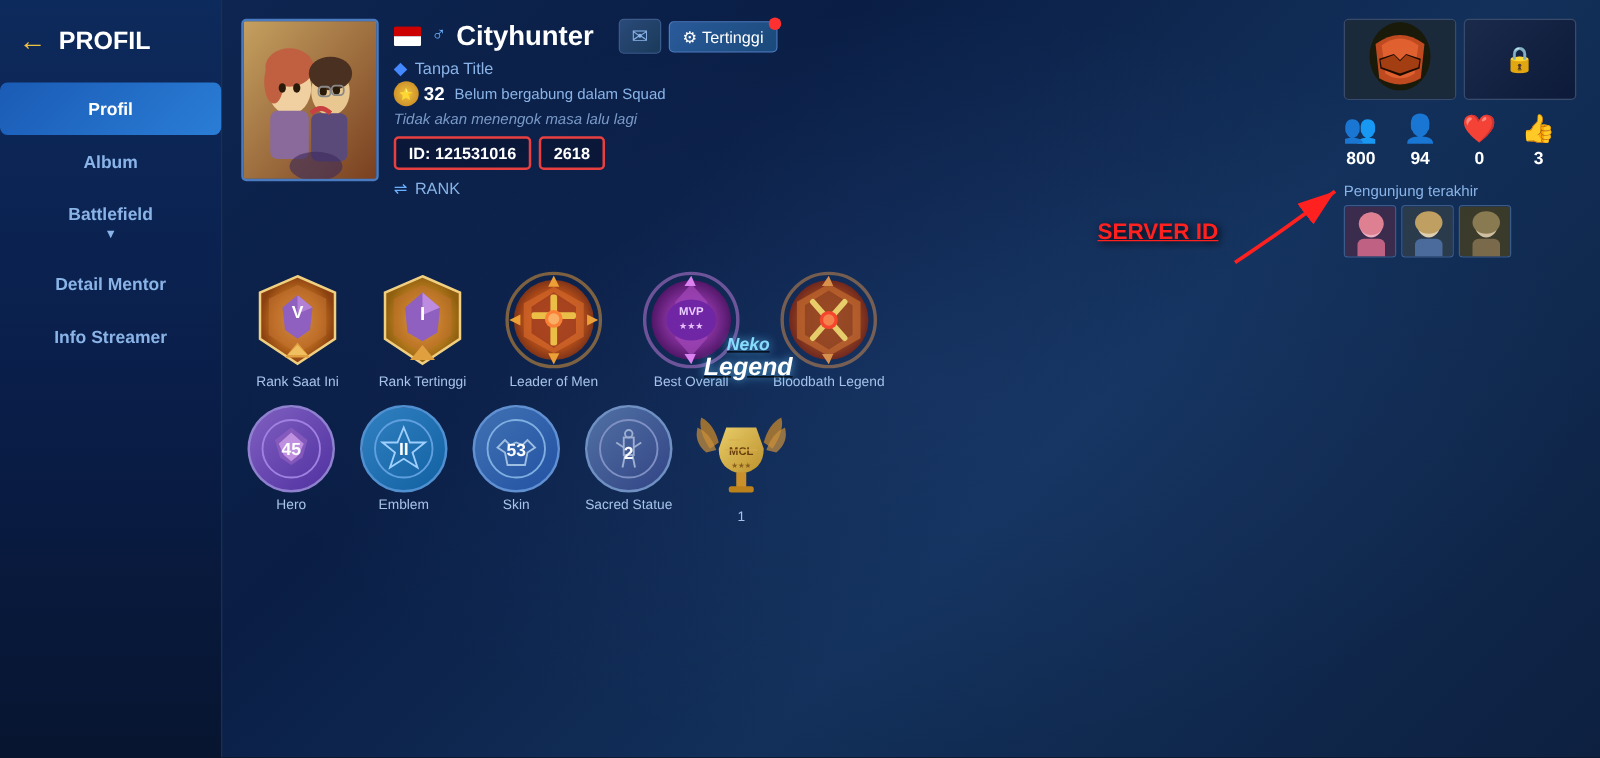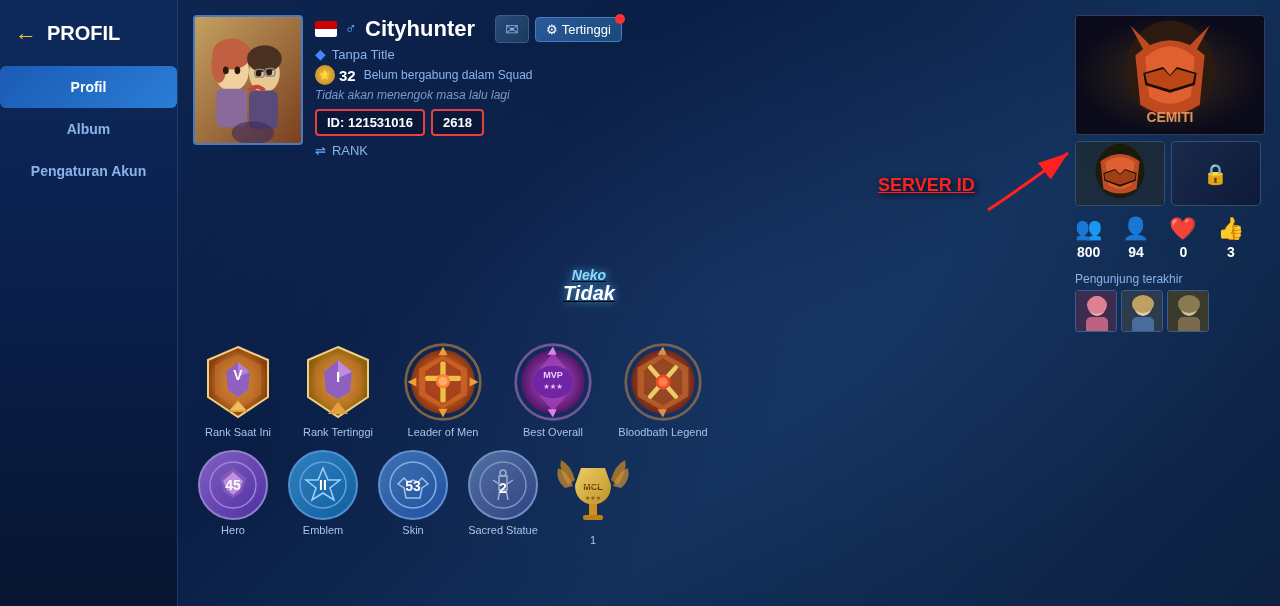--- a/index.html
+++ b/index.html
@@ -427,21 +427,28 @@
     <span>PROFIL</span>
   </div>
 
   <div class="sidebar-item active">
     <span>Profil</span>
   </div>
   <div class="sidebar-item">
     <span>Album</span>
   </div>
   <div class="sidebar-item">
-    <span>Pengaturan Akun</span>
+    <span>Battlefield</span>
+    <div style="font-size:10px;">▼</div>
+  </div>
+  <div class="sidebar-item">
+    <span>Detail Mentor</span>
+  </div>
+  <div class="sidebar-item">
+    <span>Info Streamer</span>
   </div>
 </div>
 
 <div class="main">
 
   <div class="profile-header">
 
     <div class="avatar-box">
       <svg width="110" height="130" viewBox="0 0 110 130" xmlns="http://www.w3.org/2000/svg">
         <defs>
@@ -523,44 +530,20 @@
       </div>
 
       <div class="rank-label">
         <span style="color:#6ab0ff;">⇌</span>
         <span>RANK</span>
       </div>
     </div>
 
     <div class="right-panel">
 
-      <div class="guild-banner">
-        <svg width="190" height="120" viewBox="0 0 190 120" xmlns="http://www.w3.org/2000/svg">
-          <defs>
-            <radialGradient id="bg2" cx="50%" cy="50%" r="50%">
-              <stop offset="0%" style="stop-color:#3a2a1a"></stop>
-              <stop offset="100%" style="stop-color:#0a0a1a"></stop>
-            </radialGradient>
-          </defs>
-          <rect width="190" height="120" fill="url(#bg2)"></rect>
-
-          <ellipse cx="95" cy="55" rx="45" ry="50" fill="#2a1a10"></ellipse>
-
-          <path d="M60 40 Q95 10 130 40 L125 90 Q95 110 65 90 Z" fill="#c04a20"></path>
-          <path d="M70 42 Q95 20 120 42 L116 82 Q95 96 74 82 Z" fill="#e06030"></path>
-
-          <path d="M68 58 L88 52 L95 60 L102 52 L122 58 L120 70 L95 78 L70 70 Z" fill="#1a0a00"></path>
-          <path d="M70 59 L88 54 L95 61 L102 54 L120 59 L118 68 L95 75 L72 68 Z" fill="#ff6020" opacity="0.7"></path>
-
-          <path d="M70 38 L55 10 L80 35" fill="#c04a20"></path>
-          <path d="M120 38 L135 10 L110 35" fill="#c04a20"></path>
-
-          <text x="95" y="108" text-anchor="middle" fill="#e09060" font-size="14" font-weight="bold" font-family="Arial">CEMITI</text>
-        </svg>
-      </div>
 
       <div class="guild-sub-row">
         <div class="guild-thumb">
           <svg width="90" height="65" viewBox="0 0 90 65" xmlns="http://www.w3.org/2000/svg">
             <rect width="90" height="65" fill="#1a2a3a"></rect>
 
             <ellipse cx="45" cy="30" rx="25" ry="28" fill="#1a1a0a"></ellipse>
             <path d="M25 20 Q45 5 65 20 L62 48 Q45 58 28 48 Z" fill="#c04a20"></path>
             <path d="M30 21 Q45 10 60 21 L57 44 Q45 52 33 44 Z" fill="#e06030"></path>
             <path d="M28 32 L40 28 L45 33 L50 28 L62 32 L61 40 L45 46 L29 40 Z" fill="#1a0a00"></path>
@@ -852,18 +835,18 @@
         </marker>
       </defs>
       <path d="M10,65 Q55,35 90,8" fill="none" stroke="#ff2020" stroke-width="3" marker-end="url(#arrowhead2)"></path>
     </svg>
   </div>
 
   <div class="watermark" style="position:absolute; top:265px; left:385px; z-index:15; pointer-events:none;">
     <div style="text-align:center; line-height:1;text-decoration:underline;">
       <span style="color:#fff; font-size:18px; font-weight:bold; font-style:italic; text-shadow: 0 0 8px rgba(100,200,255,0.8);">
         <span style="font-size:14px; color:#88ddff;">Neko</span><br>
-        <span style="font-size:20px; color:#ffffff; font-weight:900;">Tidak</span>
+        <span style="font-size:20px; color:#ffffff; font-weight:900;">Legend</span>
       </span>
     </div>
   </div>
 
 </div>
 
 </body></html>

